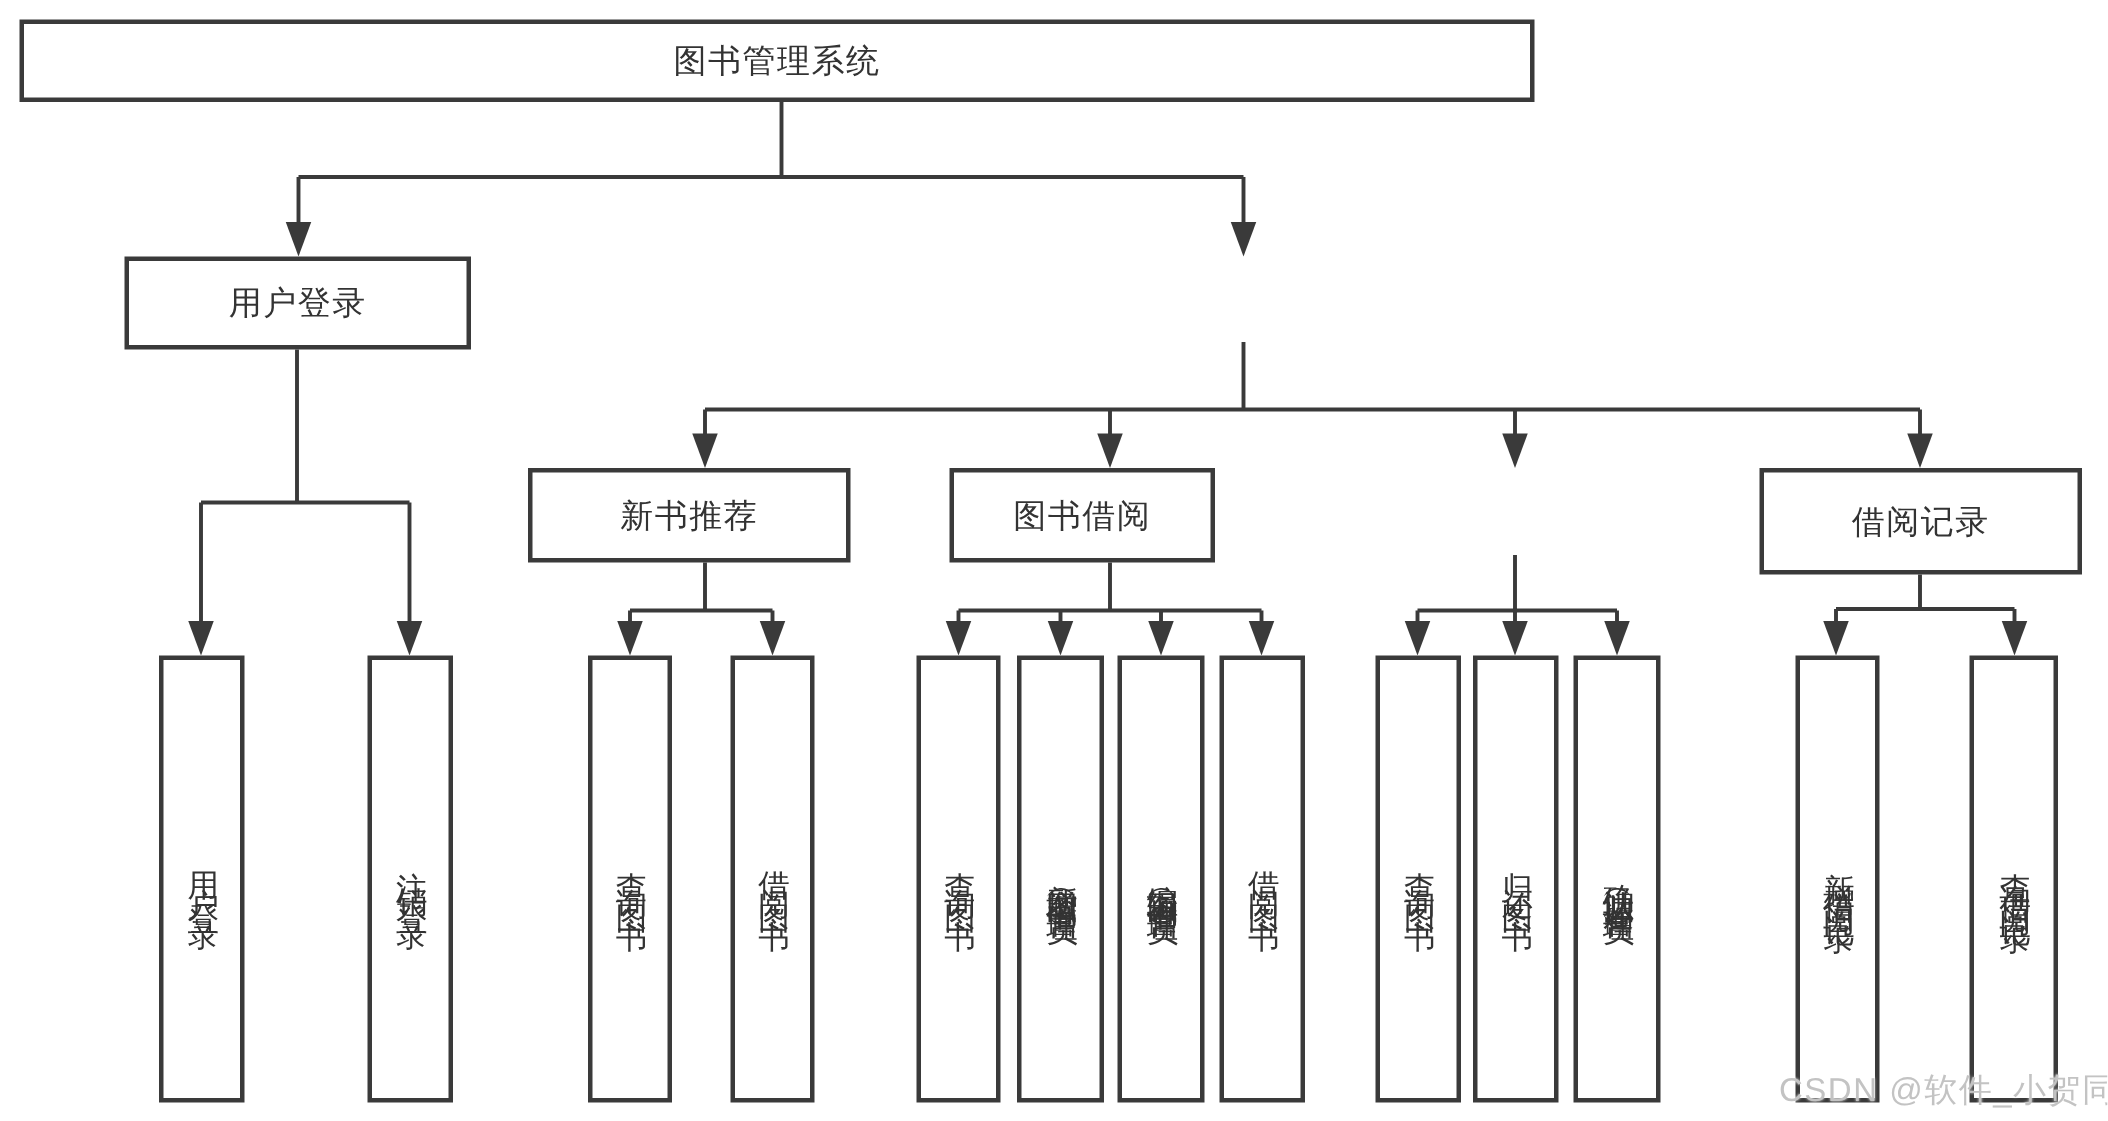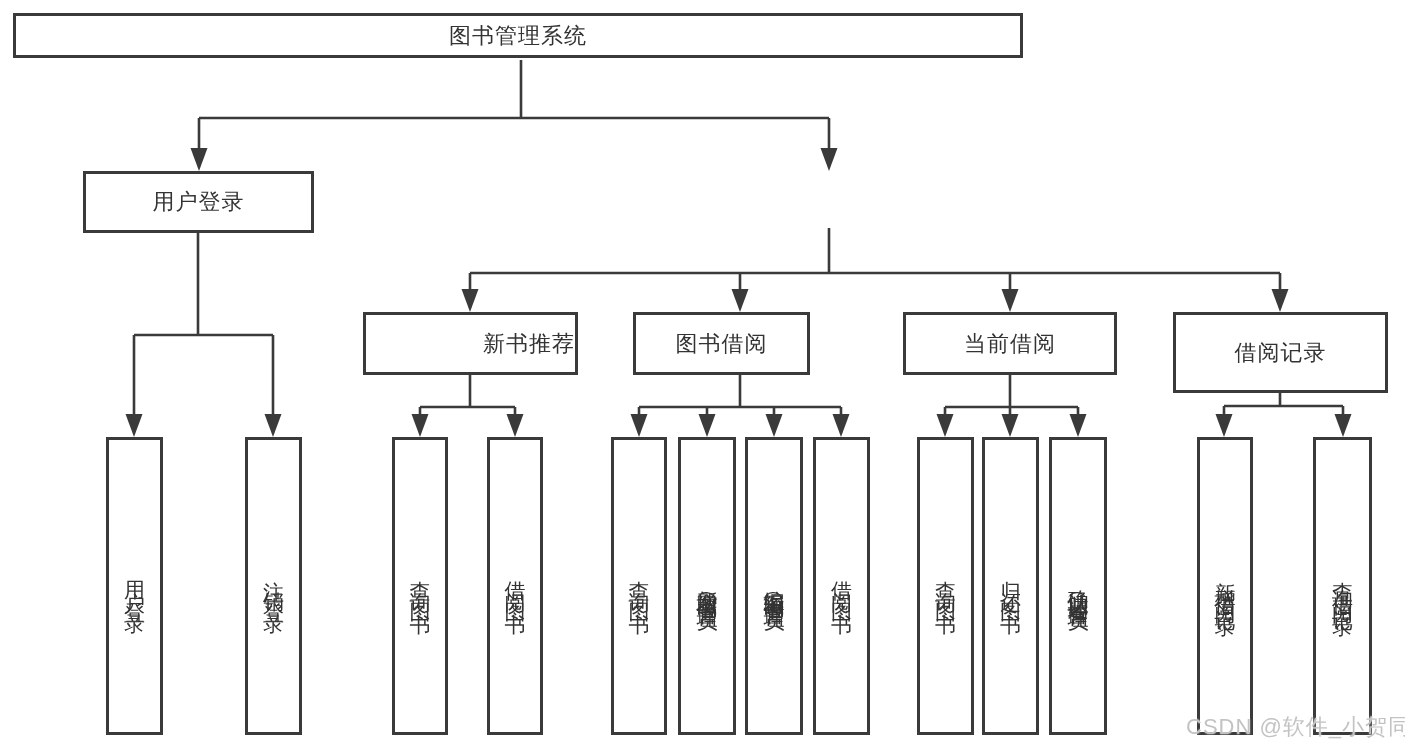--- a/index.html
+++ b/index.html
@@ -64,38 +64,35 @@
       <polygon points="765.5,414 782.5,414 774,437"></polygon>
       <polygon points="832.5,414 849.5,414 841,437"></polygon>
       <polygon points="936.5,414 953.5,414 945,437"></polygon>
       <polygon points="1001.5,414 1018.5,414 1010,437"></polygon>
       <polygon points="1069.5,414 1086.5,414 1078,437"></polygon>
       <polygon points="1215.5,414 1232.5,414 1224,437"></polygon>
       <polygon points="1334.5,414 1351.5,414 1343,437"></polygon>
     </g>
   </svg>
 
-  <div class="box" style="left:13px; top:13px; width:1010px; height:45px;text-align:right;">
+  <div class="box" style="left:13px; top:13px; width:1010px; height:55px;text-align:right;">
     <span class="hlabel">图书管理系统</span>
   </div>
 
   <div class="box" style="left:83px; top:171px; width:231px; height:62px;">
     <span class="hlabel">用户登录</span>
   </div>
 
-  <div class="box" style="left:363px; top:312px; width:215px; height:63px;justify-content:flex-end;">
+  <div class="box" style="left:352px; top:312px; width:215px; height:63px;">
     <span class="hlabel">新书推荐</span>
   </div>
   <div class="box" style="left:633px; top:312px; width:177px; height:63px;">
     <span class="hlabel">图书借阅</span>
   </div>
-  <div class="box" style="left:903px; top:312px; width:214px; height:63px;">
-    <span class="hlabel">当前借阅</span>
-  </div>
-  <div class="box" style="left:1173px; top:312px; width:215px; height:81px;">
+  <div class="box" style="left:1173px; top:312px; width:215px; height:71px;">
     <span class="hlabel">借阅记录</span>
   </div>
 
   <div class="box" style="left:106px; top:437px; width:57px; height:298px;">
     <span class="vlabel sp4">用户登录</span>
   </div>
   <div class="box" style="left:245px; top:437px; width:57px; height:298px;">
     <span class="vlabel sp4">注销登录</span>
   </div>
 

